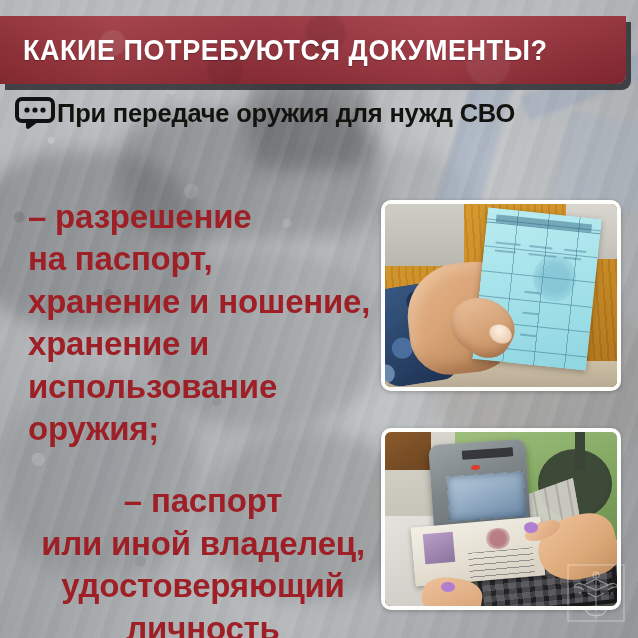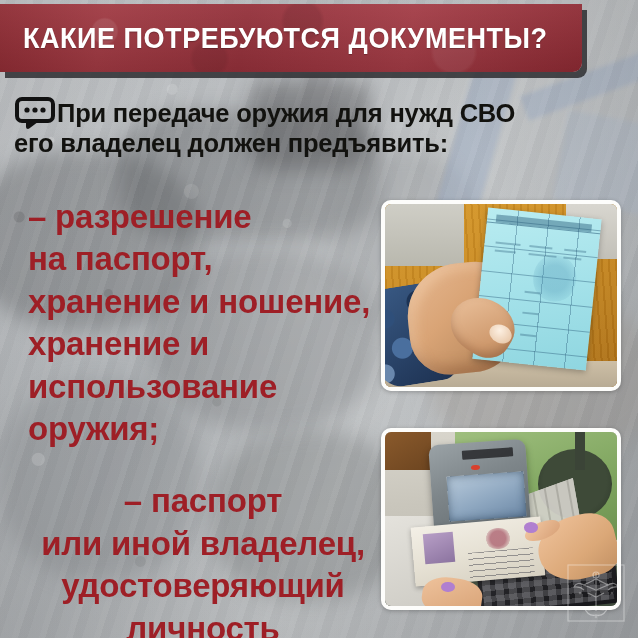--- a/index.html
+++ b/index.html
@@ -77,22 +77,22 @@
   .bg-vignette {
     position: absolute;
     inset: 0;
     background: radial-gradient(ellipse at 48% 45%, rgba(255,255,255,.12) 0%, rgba(255,255,255,0) 45%, rgba(90,92,95,.22) 100%);
   }
 
   
   .banner {
     position: absolute;
     left: 0;
-    top: 4px;
-    width: 582px;
+    top: 16px;
+    width: 626px;
     height: 68px;
     background:
       linear-gradient(180deg, rgba(255,255,255,.06), rgba(0,0,0,.10)),
       linear-gradient(100deg, #8e2b33 0%, #a03942 18%, #94303a 42%, #a33b45 70%, #8d2a33 100%);
     border-bottom-right-radius: 9px;
     box-shadow: 5px 6px 0 0 rgba(45,45,48,.85);
     overflow: hidden;
   }
   .banner::after {
     content: "";
@@ -404,21 +404,20 @@
   <div class="intro">
     <span class="bubble-icon">
       <svg viewBox="0 0 42 33" width="42" height="33" aria-hidden="true">
         <rect x="3" y="3" width="36" height="22" rx="5" ry="5" fill="none" stroke="#111111" stroke-width="4"></rect>
         <path d="M14 25 L14 31 L22 25" fill="none" stroke="#111111" stroke-width="4" stroke-linejoin="round"></path>
         <circle cx="13" cy="14" r="2.6" fill="#111111"></circle>
         <circle cx="21" cy="14" r="2.6" fill="#111111"></circle>
         <circle cx="29" cy="14" r="2.6" fill="#111111"></circle>
       </svg>
     </span><span>При передаче оружия для нужд СВО</span><br>
-    <span>его владелец должен предъявить:</span>
   </div>
 
   <div class="bullets">
     <div class="bullet">
       <span class="bullet-line">– разрешение</span>
       <span class="bullet-line">на паспорт,</span>
       <span class="bullet-line">хранение и ношение,</span>
       <span class="bullet-line">хранение и</span>
       <span class="bullet-line">использование</span>
       <span class="bullet-line">оружия;</span>

